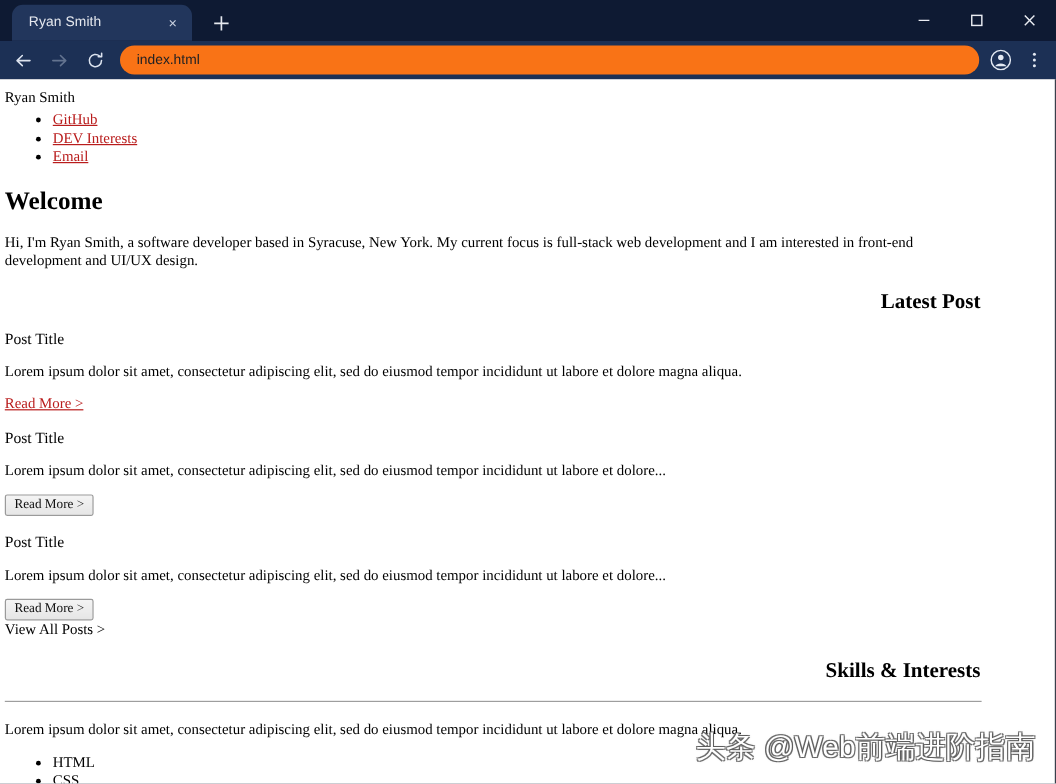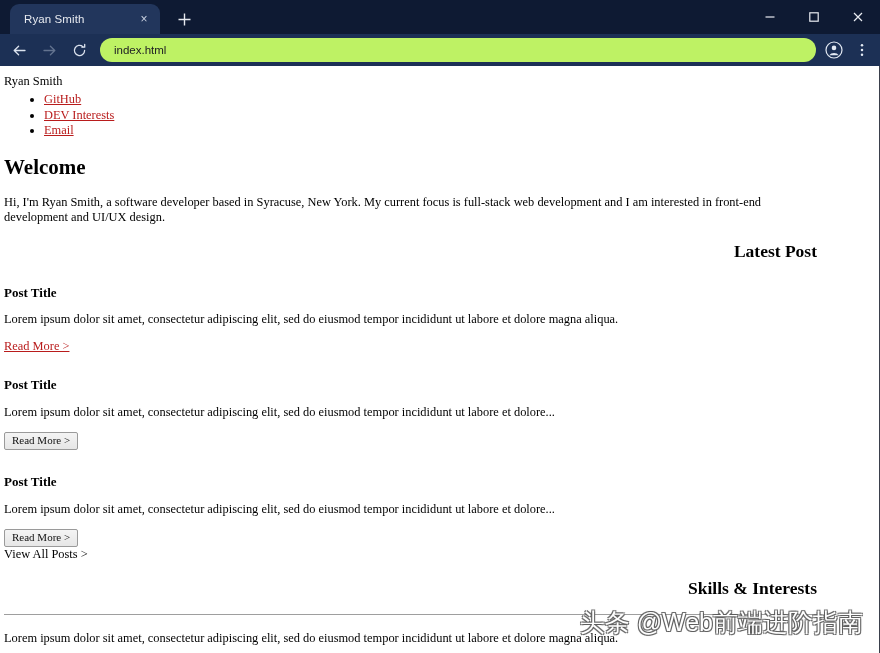--- a/index.html
+++ b/index.html
@@ -96,21 +96,21 @@
   .navbtn {
     width: 30px; height: 30px;
     display: flex; align-items: center; justify-content: center;
     flex: 0 0 auto;
   }
   .navbtn svg { display: block; }
   .navbtn.disabled { opacity: .45; }
   .omnibox {
     flex: 1 1 auto;
     height: 24px;
-    background: #bef264;
+    background: #f97316;
     border-radius: 12px;
     display: flex;
     align-items: center;
     padding: 0 14px;
     margin: 0 4px 0 6px;
     min-width: 0;
   }
   .omnibox-text {
     font-family: "Liberation Sans", sans-serif;
     font-size: 11.5px;
@@ -169,22 +169,22 @@
   }
   h2.h-section {
     font-size: 17.5px;
     font-weight: bold;
     margin: 17px 0 13px 0;
     line-height: 1.1;
     text-align: right;
   }
   h3.h-post {
     font-size: 13px;
-    font-weight: bold;
-    margin: 25px 0 12px 0;
+    font-weight: normal;
+    margin: 15px 0 12px 0;
     line-height: 1.1;
   }
   p.body-text {
     margin: 12px 0 12px 0;
     font-size: 12.4px;
     line-height: 1.2;
   }
   p.readmore-link {
     margin: 12px 0 12px 0;
     font-size: 12.4px;

